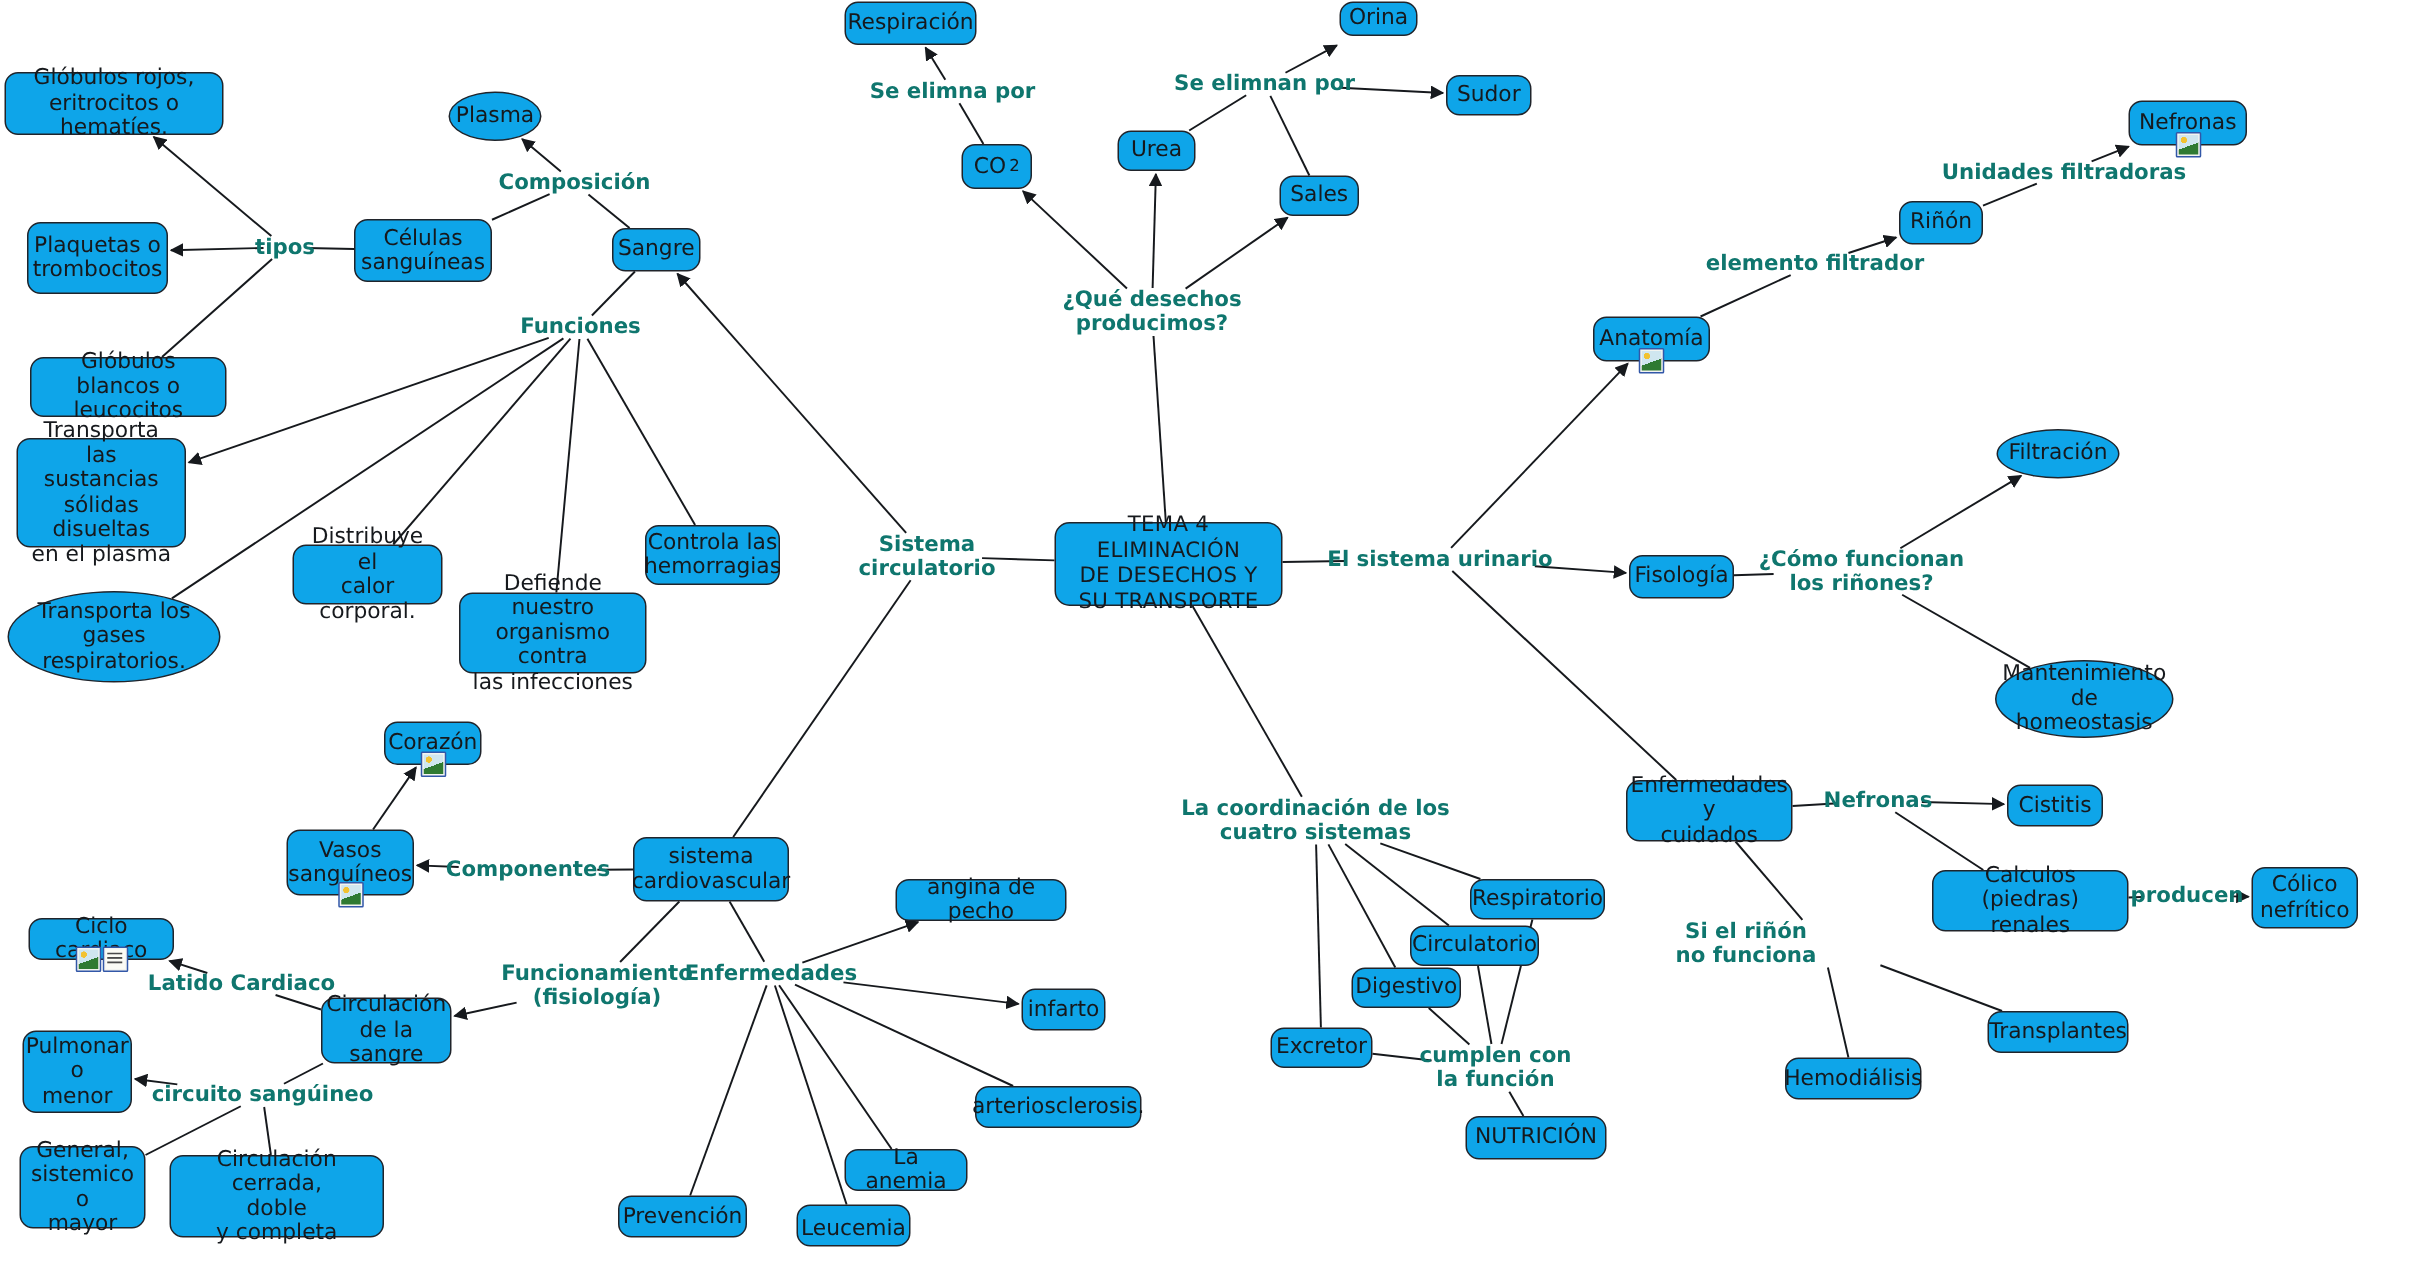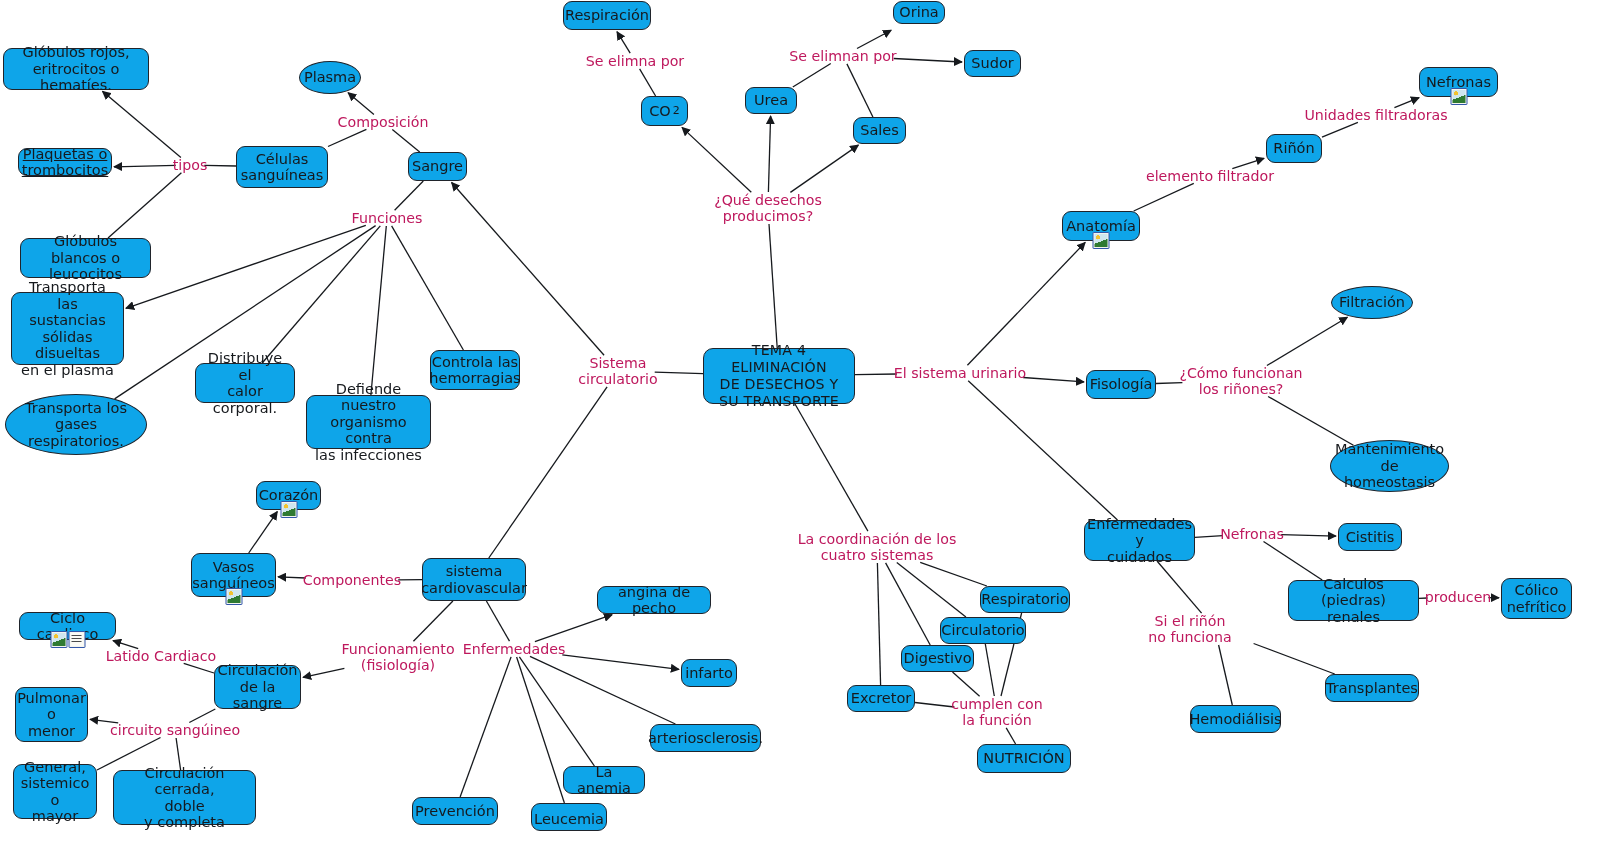--- a/index.html
+++ b/index.html
@@ -29,29 +29,30 @@
   .node.central{
     border-radius:10px;
     font-size:14.2px;
     line-height:17px;
     letter-spacing:.2px;
   }
 
   
   .elabel{
     position:absolute;
-    color:#be185d;
+    color:#0f766e;
     font-size:14.2px;
     line-height:16px;
     text-align:center;
     white-space:pre-line;
     background:transparent;
     z-index:6;
     transform:translate(-50%,-50%);
     pointer-events:none;
+    font-weight:bold;
   }
 
   
   .icons{
     position:absolute;
     bottom:-9px;
     left:50%;
     transform:translateX(-50%);
     display:flex;
     gap:1px;
@@ -178,21 +179,21 @@
       <div class="node" style="left: 893px; top: 1px; width: 52px; height: 23px;"><span>Orina</span></div>
       <div class="node" style="left: 1419px; top: 67px; width: 79px; height: 30px;"><span>Nefronas</span><span class="icons"><span class="ricon pic"></span></span></div>
       <div class="node" style="left: 964px; top: 50px; width: 57px; height: 27px;"><span>Sudor</span></div>
       <div class="node" style="left: 641px; top: 96px; width: 47px; height: 30px;"><span>CO</span><sub style="font-size: 11px; padding-left: 2px;">2</sub></div>
       <div class="node" style="left: 745px; top: 87px; width: 52px; height: 27px;"><span>Urea</span></div>
       <div class="node" style="left: 853px; top: 117px; width: 53px; height: 27px;"><span>Sales</span></div>
       <div class="node ellipse" style="left: 299px; top: 61px; width: 62px; height: 33px;"><span>Plasma</span></div>
       <div class="node" style="left: 1266px; top: 134px; width: 56px; height: 29px;"><span>Riñón</span></div>
       <div class="node" style="left: 3px; top: 48px; width: 146px; height: 42px;"><span>Glóbulos rojos,
 eritrocitos o hematíes.</span></div>
-      <div class="node" style="left: 18px; top: 148px; width: 94px; height: 28px; text-decoration: underline;"><span>Plaquetas o
+      <div class="node" style="left: 18px; top: 148px; width: 94px; height: 48px;"><span>Plaquetas o
 trombocitos</span></div>
       <div class="node" style="left: 236px; top: 146px; width: 92px; height: 42px;"><span>Células
 sanguíneas</span></div>
       <div class="node" style="left: 408px; top: 152px; width: 59px; height: 29px;"><span>Sangre</span></div>
       <div class="node" style="left: 1062px; top: 211px; width: 78px; height: 30px;"><span>Anatomía</span><span class="icons"><span class="ricon pic"></span></span></div>
       <div class="node" style="left: 20px; top: 238px; width: 131px; height: 40px;"><span>Glóbulos blancos o
 leucocitos</span></div>
       <div class="node" style="left: 11px; top: 292px; width: 113px; height: 73px;"><span>Transporta las
 sustancias
 sólidas disueltas
@@ -260,21 +261,21 @@
 producimos?</div>
       <div class="elabel" style="left: 618px; top: 371px;">Sistema
 circulatorio</div>
       <div class="elabel" style="left: 960px; top: 373px;">El sistema urinario</div>
       <div class="elabel" style="left: 1241px; top: 381px;">¿Cómo funcionan
 los riñones?</div>
       <div class="elabel" style="left: 1252px; top: 534px;">Nefronas</div>
       <div class="elabel" style="left: 877px; top: 547px;">La coordinación de los
 cuatro sistemas</div>
       <div class="elabel" style="left: 352px; top: 580px;">Componentes</div>
-      <div class="elabel" style="left: 1190px; top: 629px;">Si el riñón
+      <div class="elabel" style="left: 1164px; top: 629px;">Si el riñón
 no funciona</div>
       <div class="elabel" style="left: 161px; top: 656px;">Latido Cardiaco</div>
       <div class="elabel" style="left: 398px; top: 657px;">Funcionamiento
 (fisiología)</div>
       <div class="elabel" style="left: 514px; top: 649px;">Enfermedades</div>
       <div class="elabel" style="left: 1458px; top: 597px;">producen</div>
       <div class="elabel" style="left: 997px; top: 712px;">cumplen con
 la función</div>
       <div class="elabel" style="left: 175px; top: 730px;">circuito sangúineo</div>
     </div>

